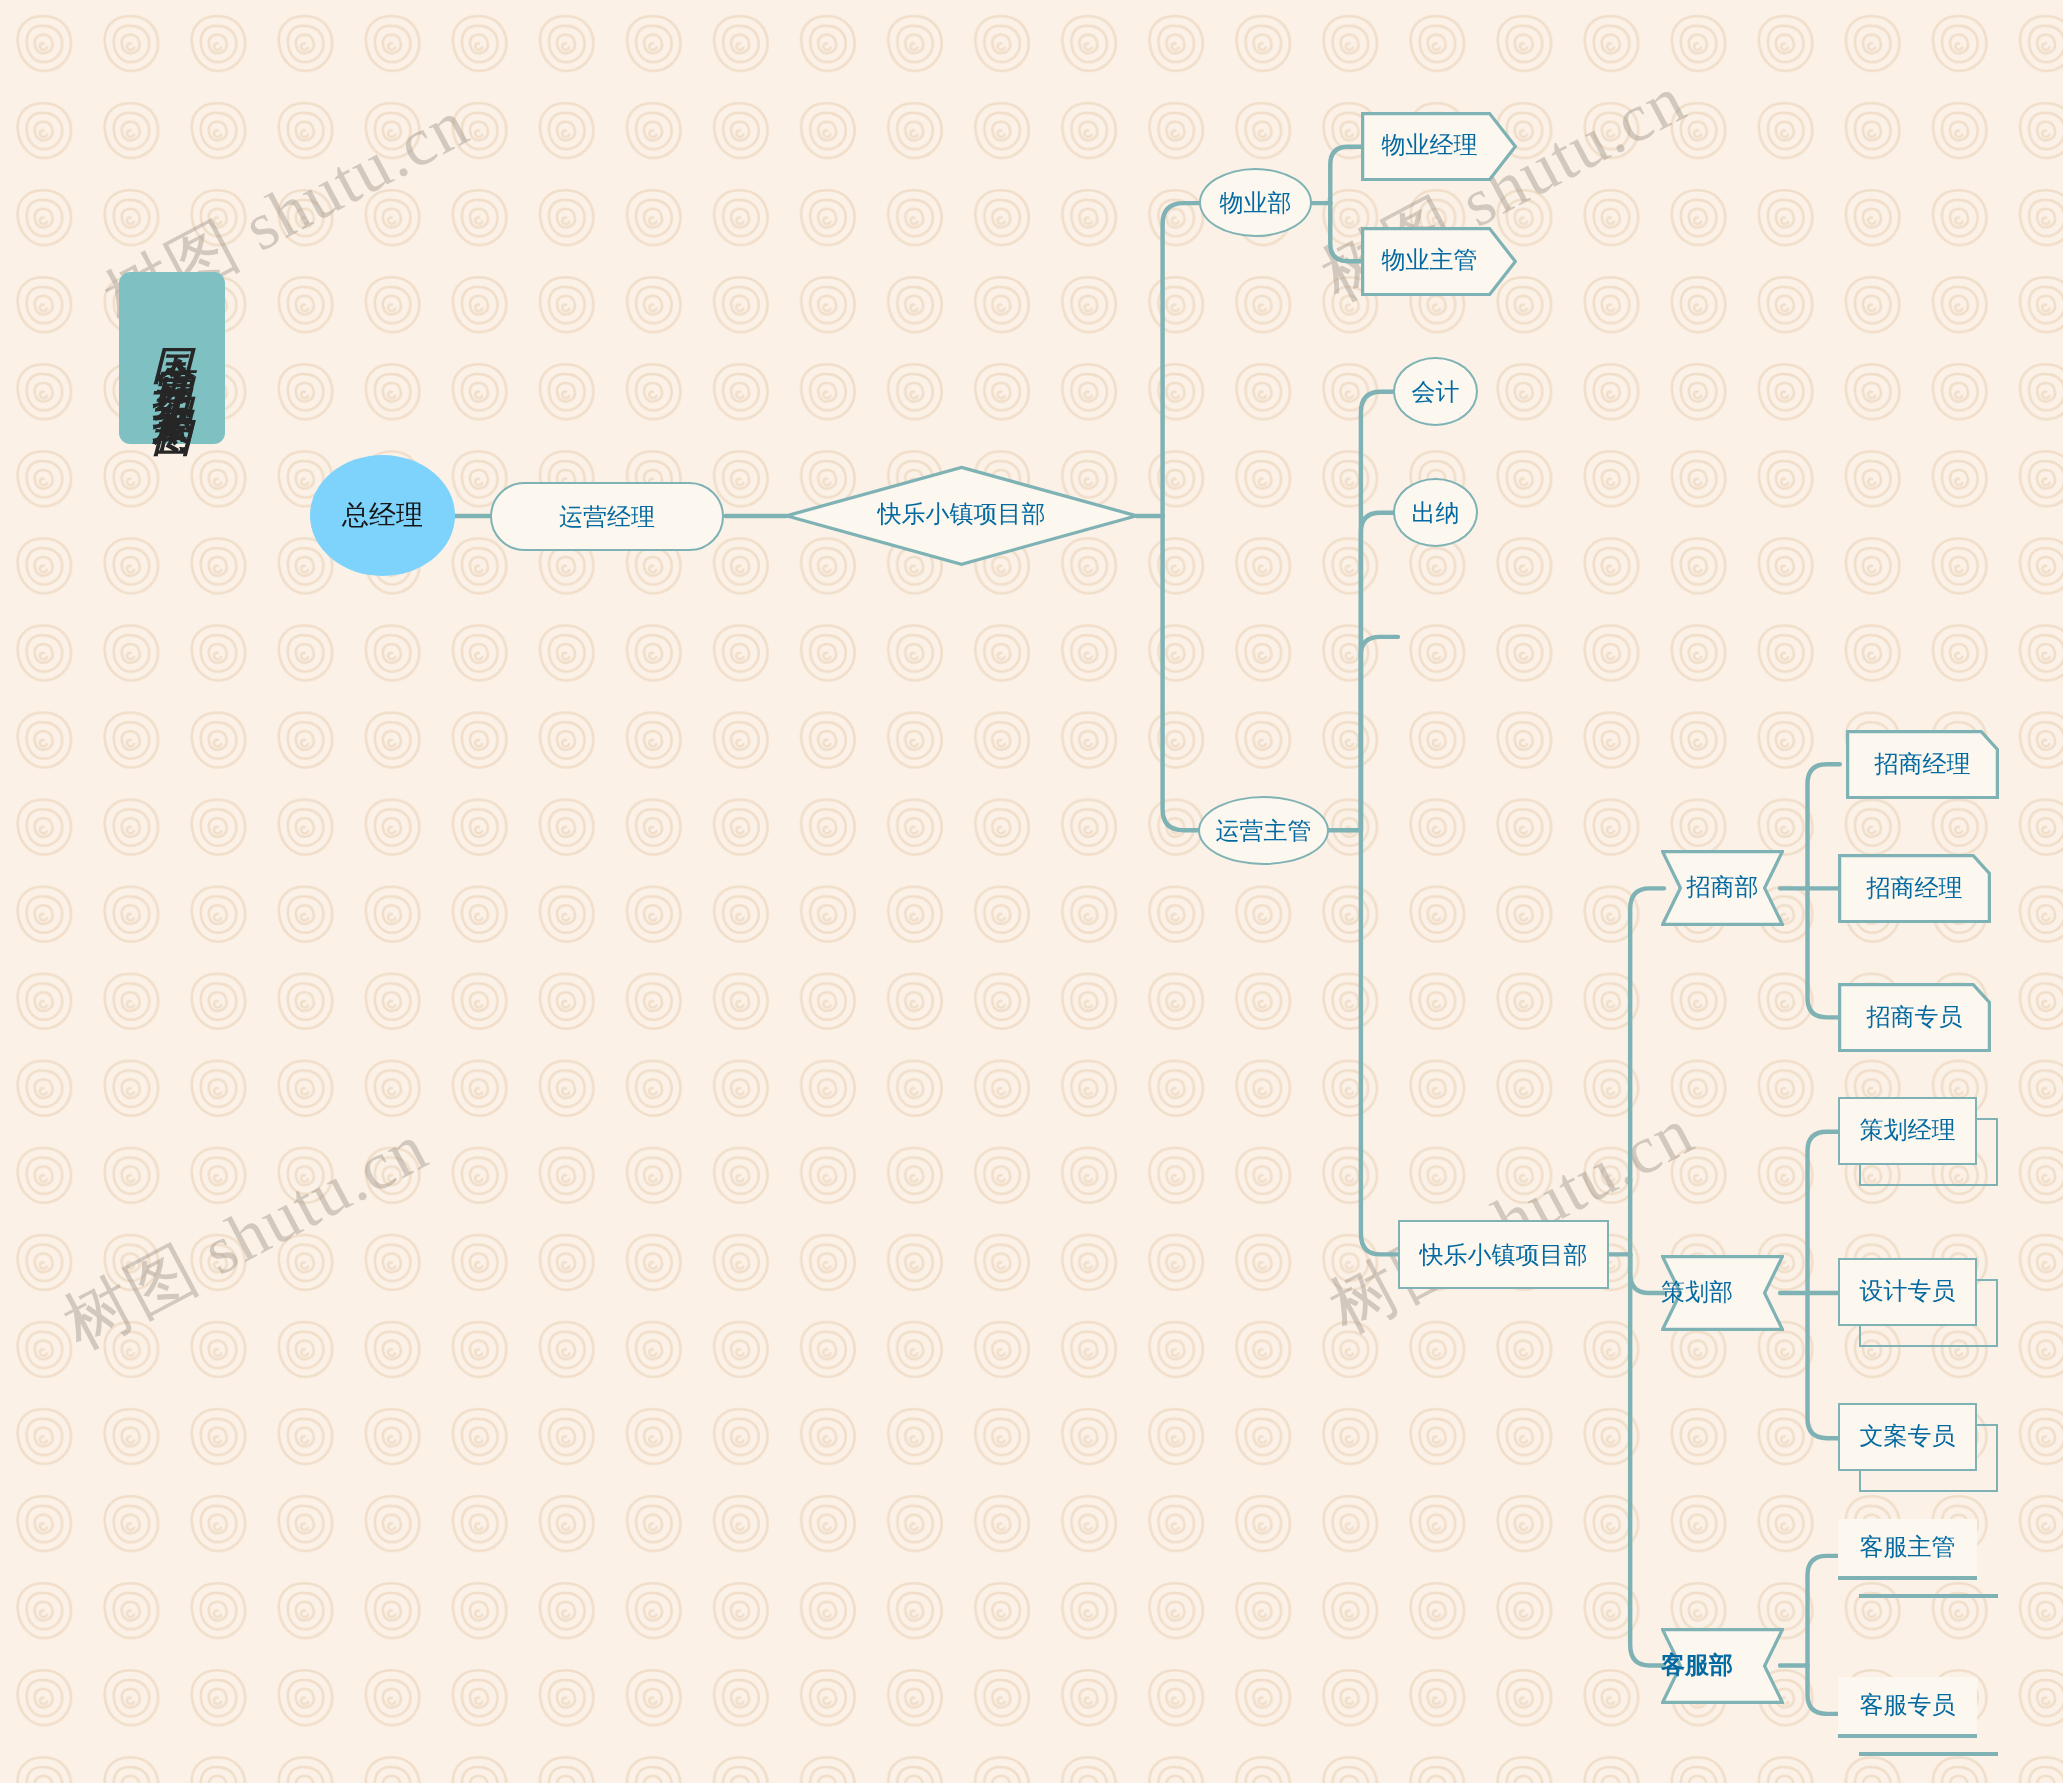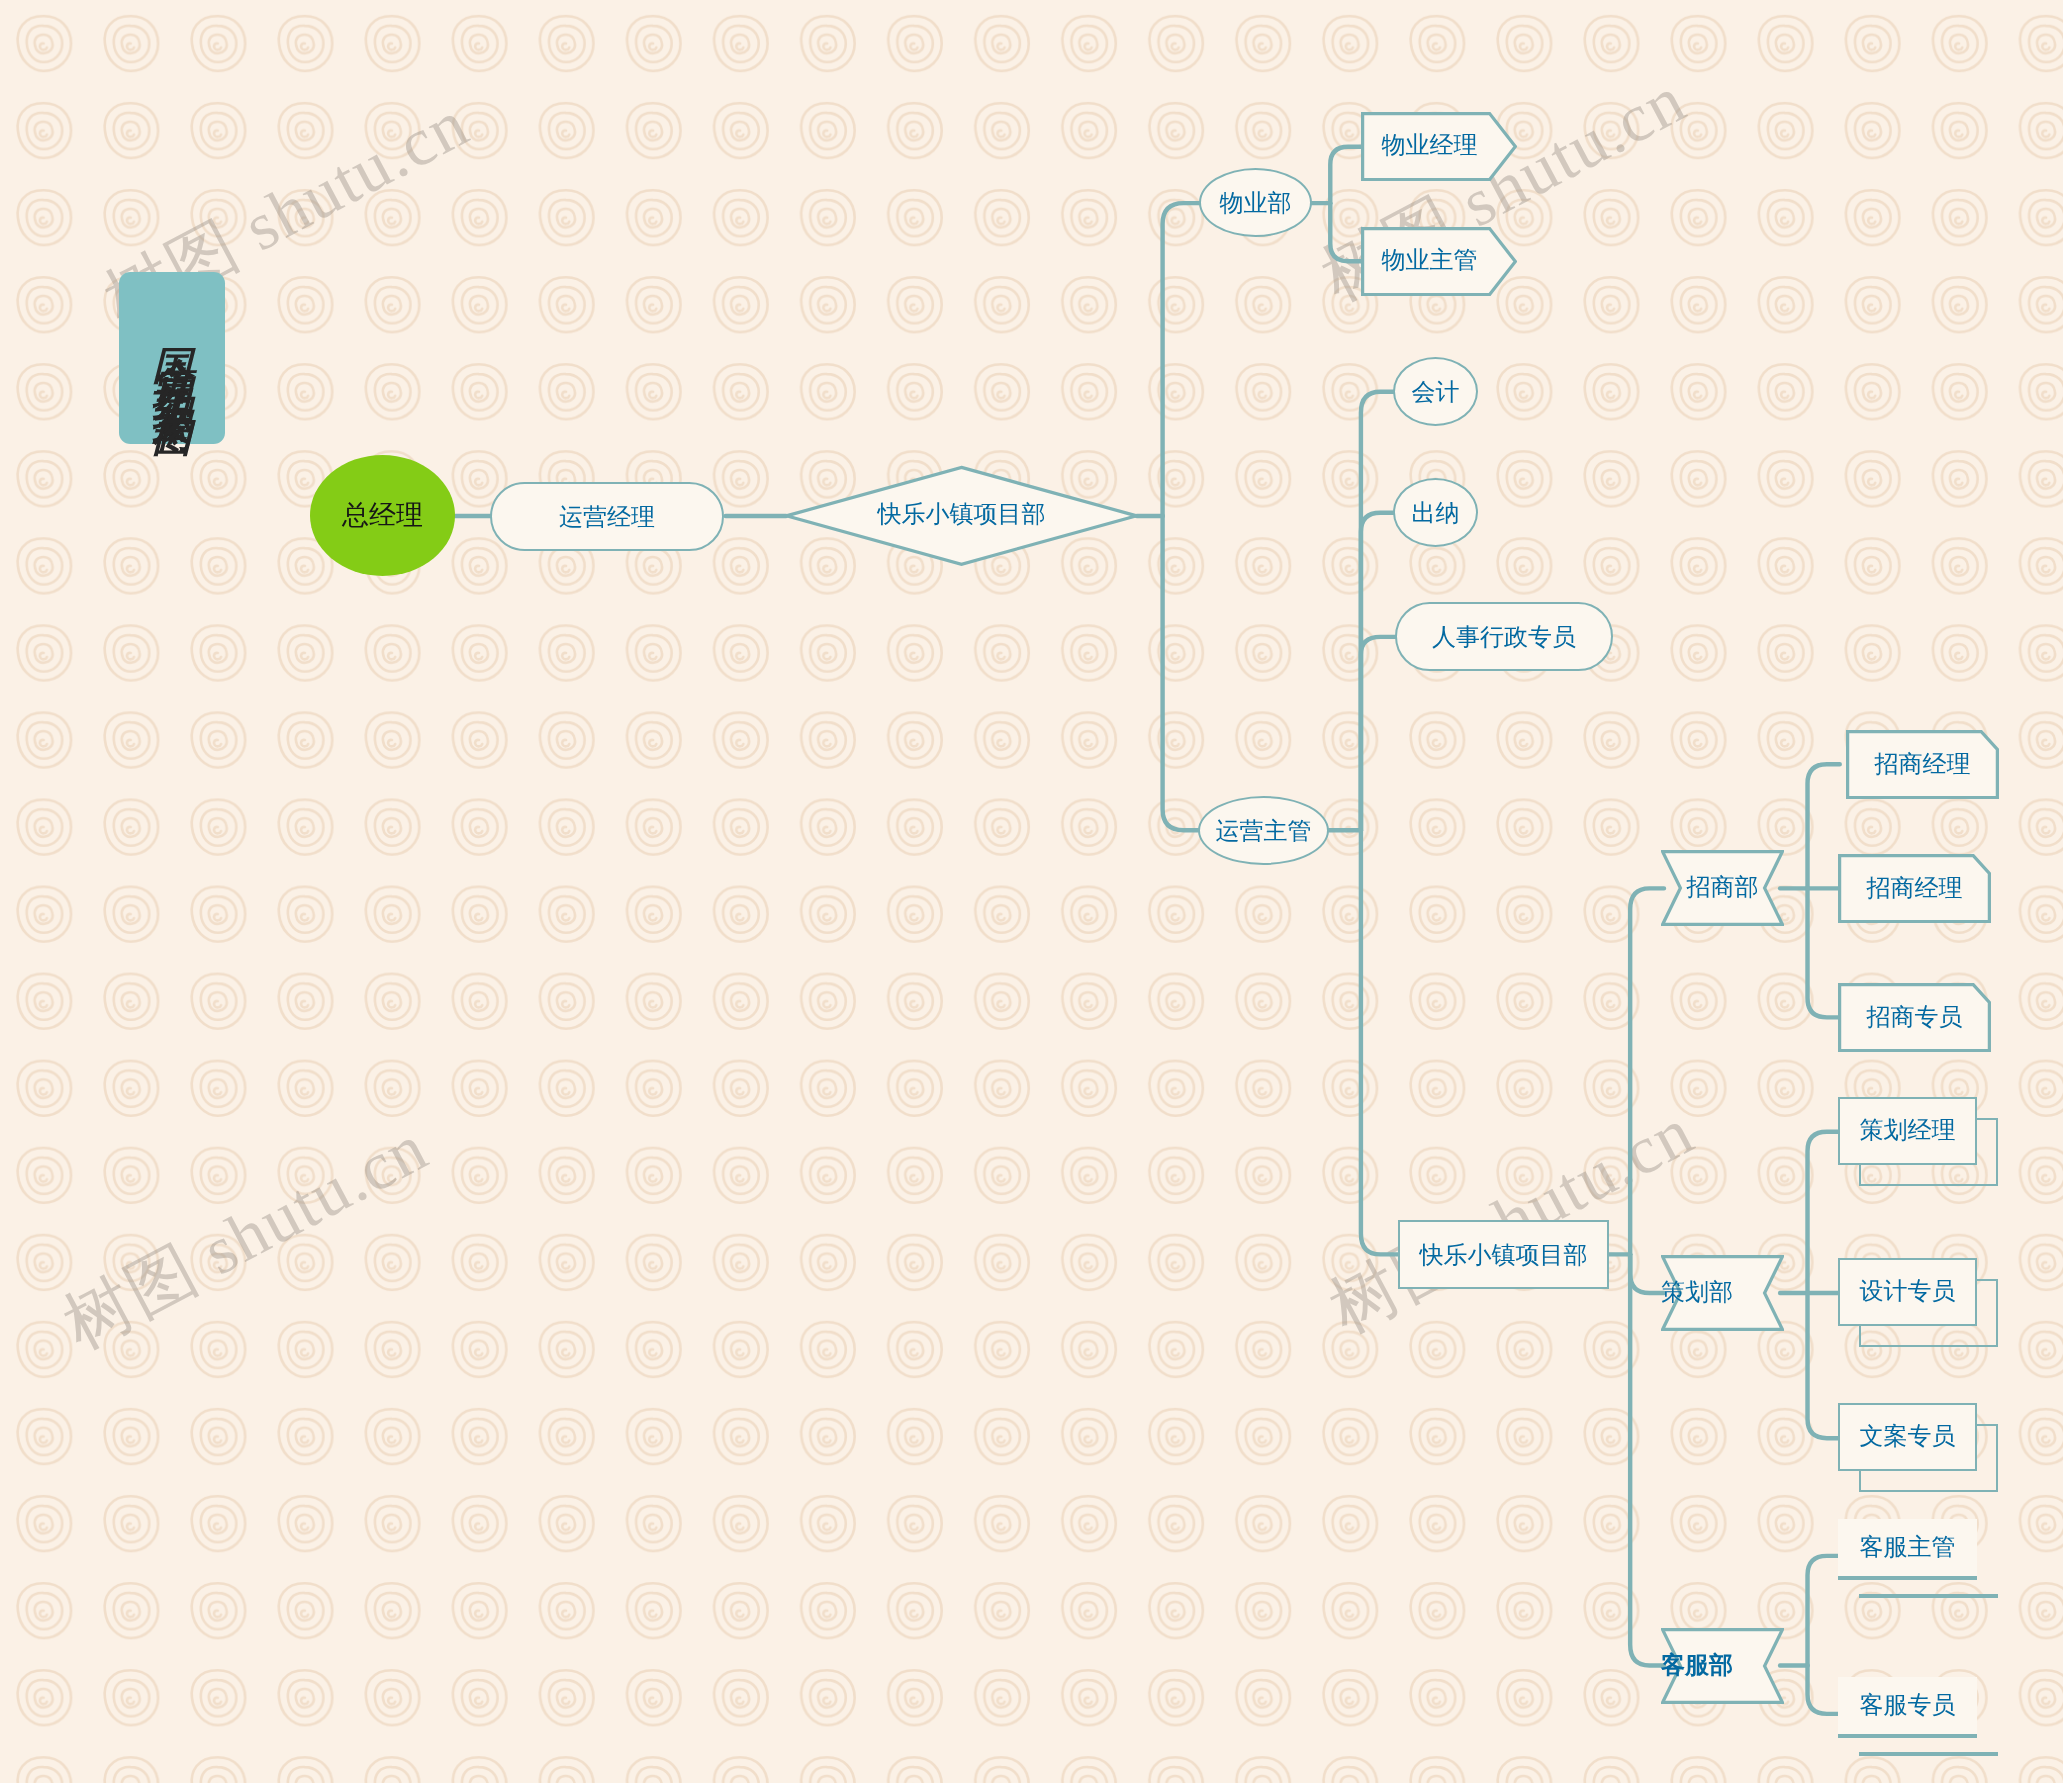--- a/index.html
+++ b/index.html
@@ -66,21 +66,21 @@
     font-style:italic;
     font-size:39px;
     letter-spacing:9px;
     color:#262626;
     line-height:1.02;
     height:auto;
   }
 
   
   .n-circle-root{
-    background:#84cc16;
+    background:#7dd3fc;
     border-radius:50%;
     color:#161616;
     font-size:27px;
   }
 
   
   .n-pill{
     background:#FCF7EF;
     border:2.4px solid #7FB2B5;
     border-radius:805px;
@@ -260,23 +260,20 @@
   </div>
 
   <div class="node n-ellipse" style="left:1393px;top:357px;width:85px;height:69px;">
     <span>会计</span>
   </div>
 
   <div class="node n-ellipse" style="left:1393px;top:478px;width:85px;height:69px;">
     <span>出纳</span>
   </div>
 
-  <div class="node n-pill" style="left:1395px;top:602px;width:218px;height:69px;">
-    <span>人事行政专员</span>
-  </div>
 
   <div class="node n-rect" style="left:1398px;top:1220px;width:211px;height:69px;">
     <span>快乐小镇项目部</span>
   </div>
 
   <div class="node n-trap" style="left:1661px;top:850px;width:123px;height:76px;">
     <svg viewBox="0 0 152 94" preserveAspectRatio="none" style="position:absolute;inset:0;">
       <polygon points="2,2 150,2 128,47 150,92 2,92 24,47" fill="#FCF7EF" stroke="#7FB2B5" stroke-width="4"></polygon>
     </svg>
     <span class="trap-label" style="position:absolute;left:0;right:0;top:25px;text-align:center;">招商部</span>

